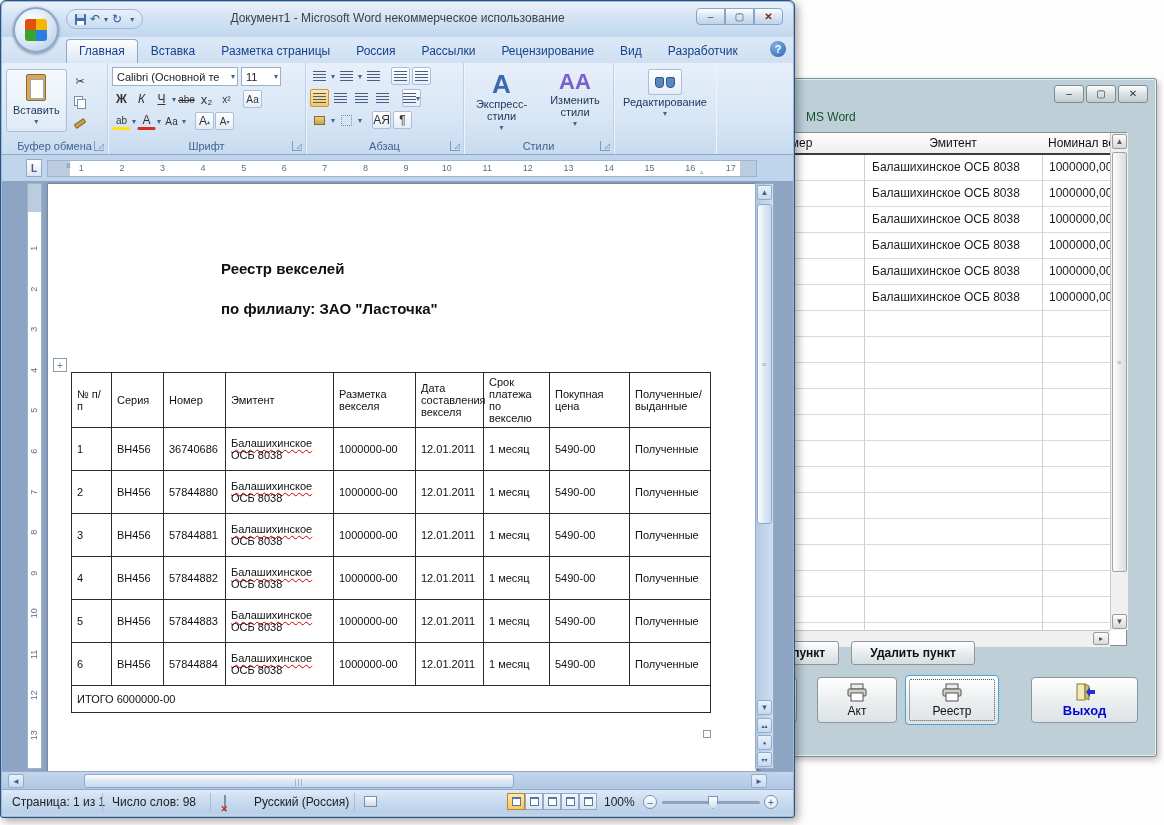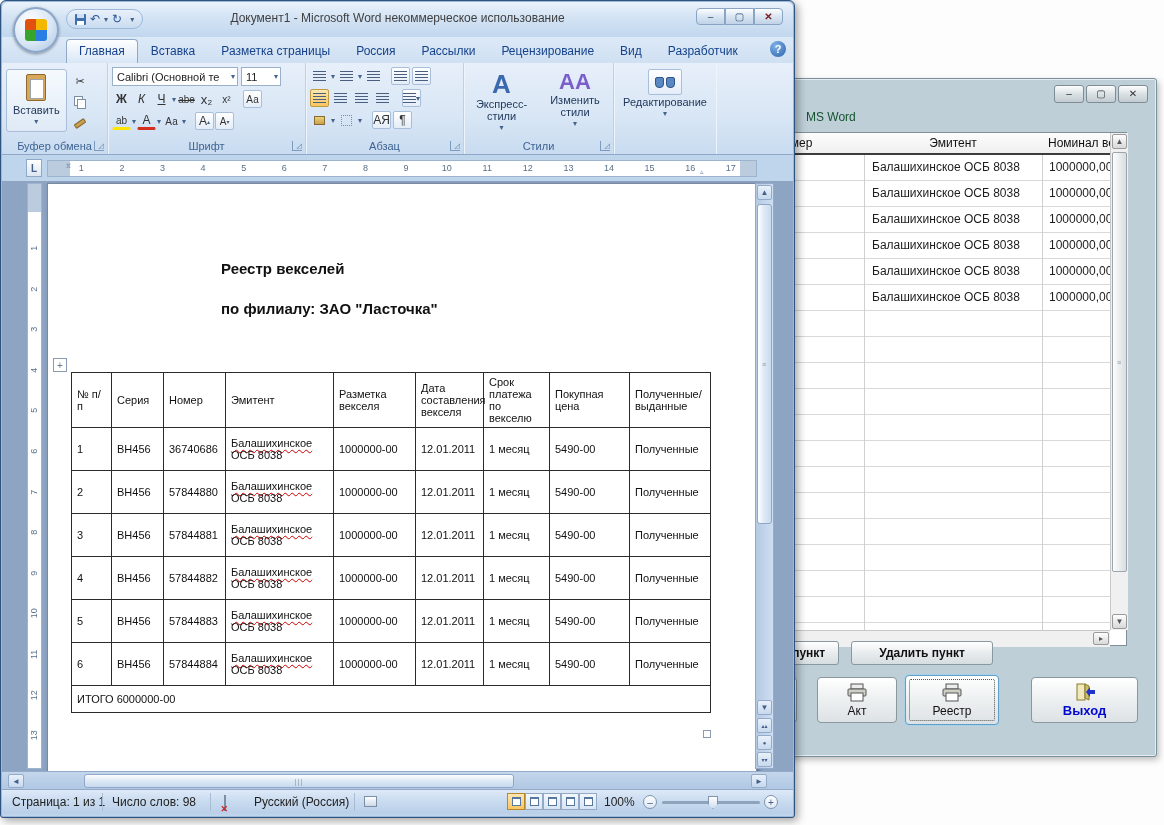--- a/index.html
+++ b/index.html
@@ -216,21 +216,21 @@
           <span class="grip">≡</span>
         </div>
         <span class="sb-btn" style="left:1px; bottom:1px; width:15px; height:15px;">▼</span>
       </div>
       <div class="dg-hscroll">
         <span class="sb-btn" style="right:1px; top:1px; width:16px; height:13px;">▸</span>
       </div>
     </div>
 
     <div class="dlg-small-btn" style="left:76px; top:562px; width:122px;">Добавить пункт</div>
-    <div class="dlg-small-btn" style="left:210px; top:562px; width:142px;">Удалить пункт</div>
+    <div class="dlg-small-btn" style="left:210px; top:562px; width:124px;">Удалить пункт</div>
 
     <div class="dlg-big-btn" style="left:66px; top:598px; width:90px; height:46px;"></div>
     <div class="dlg-big-btn" style="left:176px; top:598px; width:80px; height:46px;">
       <svg width="22" height="19" viewBox="0 0 22 19">
         <rect x="5" y="1" width="12" height="5" fill="#ececec" stroke="#555"></rect>
         <rect x="2" y="6" width="18" height="7" rx="1" fill="#cfcfc6" stroke="#555"></rect>
         <rect x="5" y="10" width="12" height="8" fill="#ffffff" stroke="#555"></rect>
       </svg>
       <span>Акт</span>
     </div>

